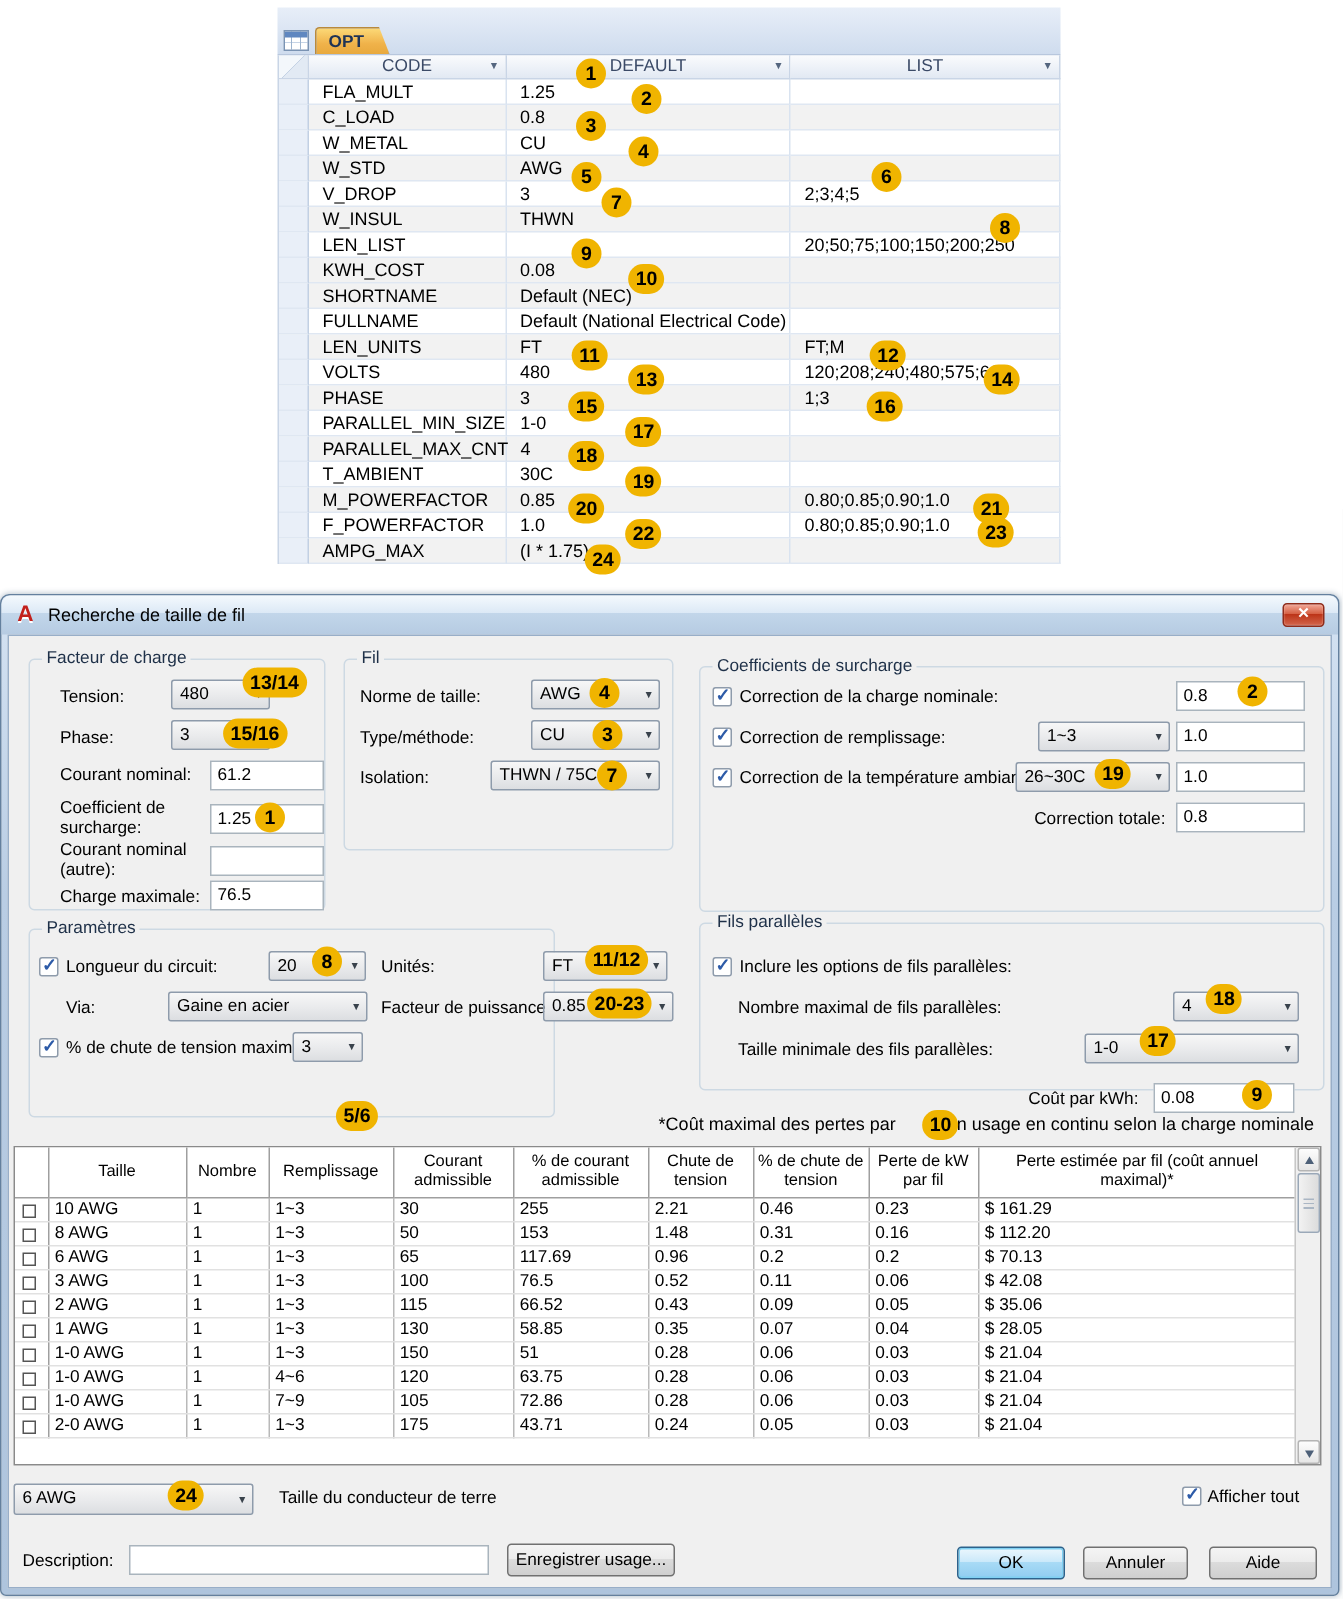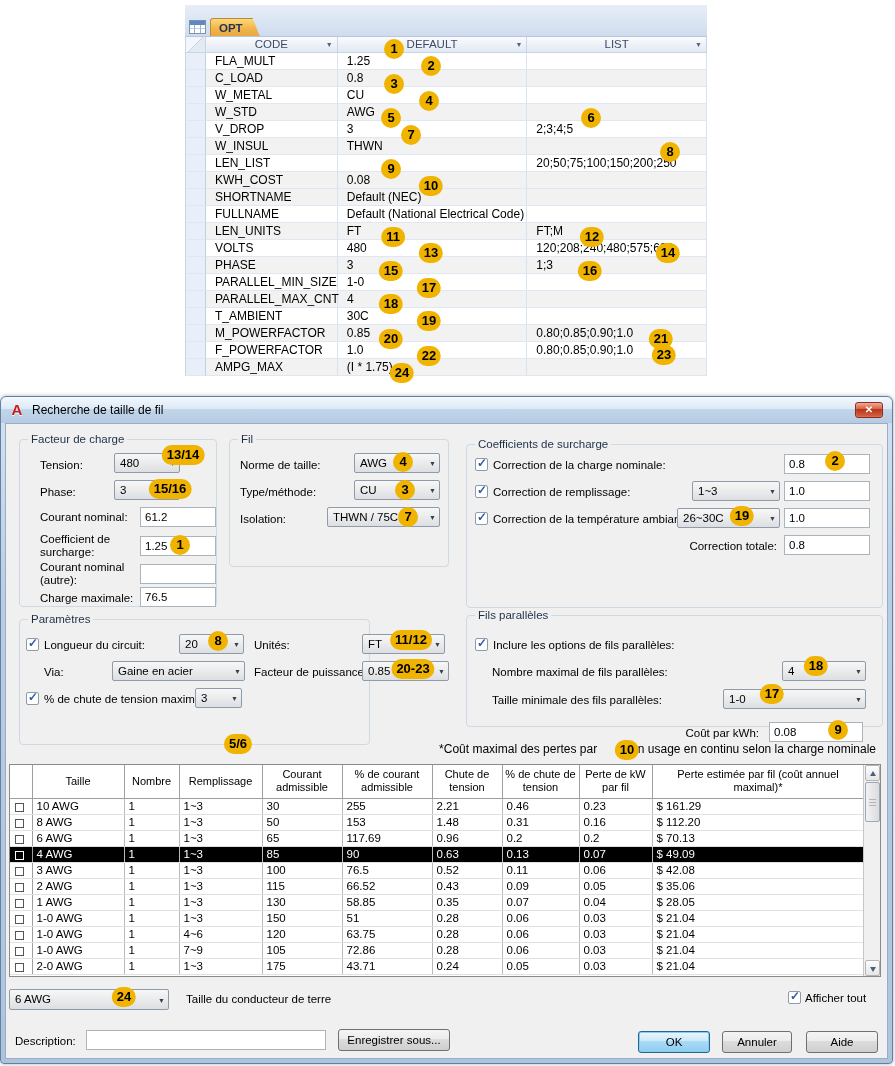--- a/index.html
+++ b/index.html
@@ -366,34 +366,20 @@
             <td>6 AWG</td>
             <td>1</td>
             <td>1~3</td>
             <td>65</td>
             <td class="redval">117.69</td>
             <td>0.96</td>
             <td>0.2</td>
             <td>0.2</td>
             <td>$ 70.13</td>
           </tr>
-          <tr class="selected">
-            <td class="rsel-td">
-              <div class="rselbox"></div>
-            </td>
-            <td>4 AWG</td>
-            <td>1</td>
-            <td>1~3</td>
-            <td>85</td>
-            <td>90</td>
-            <td>0.63</td>
-            <td>0.13</td>
-            <td>0.07</td>
-            <td>$ 49.09</td>
-          </tr>
           <tr>
             <td class="rsel-td">
               <div class="rselbox"></div>
             </td>
             <td>3 AWG</td>
             <td>1</td>
             <td>1~3</td>
             <td>100</td>
             <td>76.5</td>
             <td>0.52</td>
@@ -500,21 +486,21 @@
 
   <div class="combo" style="left:8px;top:592px;width:160px;height:21px"><span>6 AWG</span><span class="carr" style="top:7px">▼</span></div>
   <span class="lbl" style="left:185px;top:592px">Taille du conducteur de terre</span>
   <span class="cb" style="left:787px;top:594px">
       <span class="tick">✓</span>
     </span>
   <span class="lbl" style="left:804px;top:591px">Afficher tout</span>
 
   <span class="lbl" style="left:14px;top:634px">Description:</span>
   <input class="tbox" style="left: 85px; top: 633px; width: 240px;" value="">
-  <div class="btn" style="left:337px;top:632px;width:112px"><span>Enregistrer sous...</span></div>
+  <div class="btn" style="left:337px;top:632px;width:112px"><span>Enregistrer usage...</span></div>
   <div class="btn default" style="left:637px;top:634px;width:72px"><span>OK</span></div>
   <div class="btn" style="left:721px;top:634px;width:70px"><span>Annuler</span></div>
   <div class="btn" style="left:805px;top:634px;width:72px"><span>Aide</span></div>
 </div>
 
 <div class="callout-layer">
     <div class="callout" style="left: 394px; top: 49px;">1</div>
     <div class="callout" style="left: 431px; top: 66px;">2</div>
     <div class="callout" style="left: 394px; top: 84px;">3</div>
     <div class="callout" style="left: 429px; top: 101px;">4</div>

